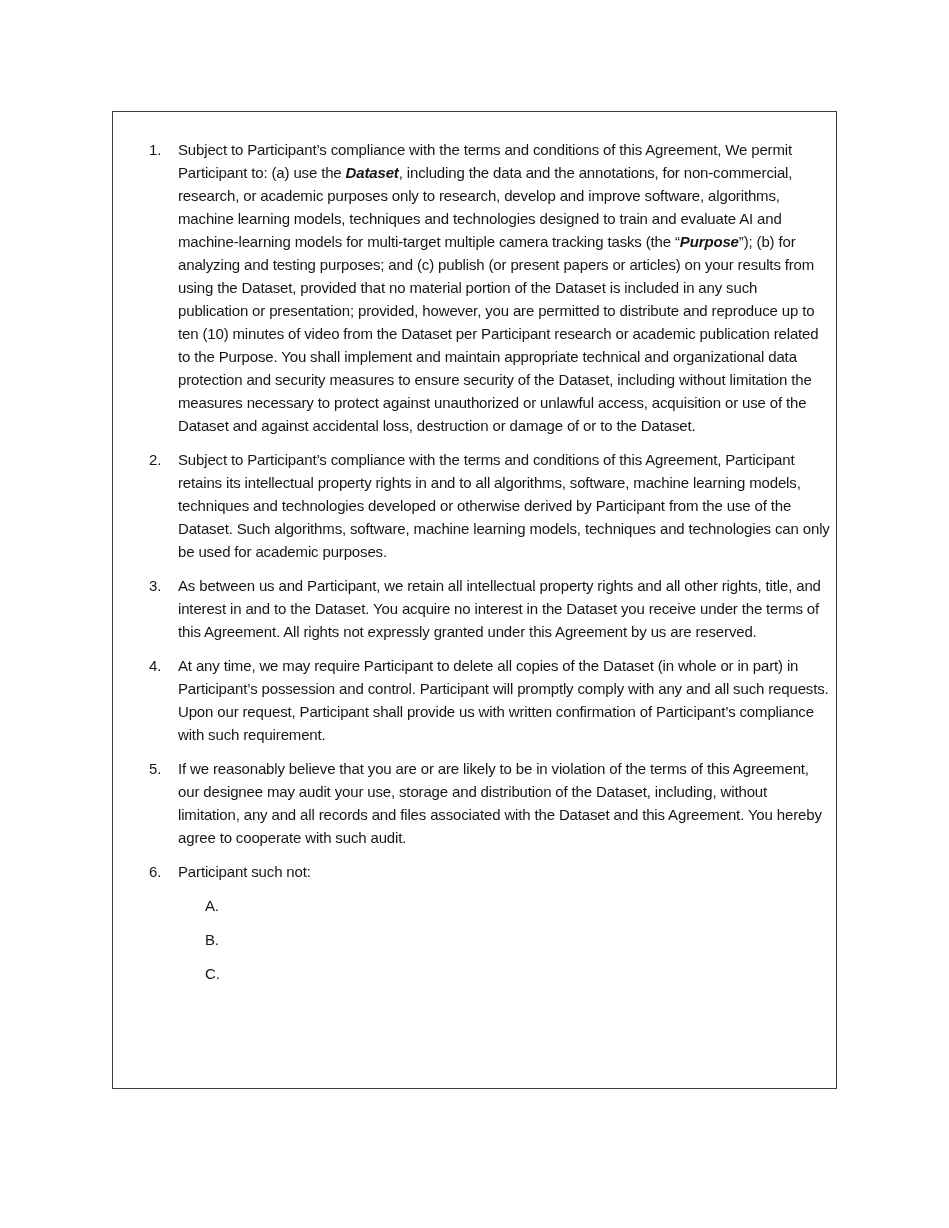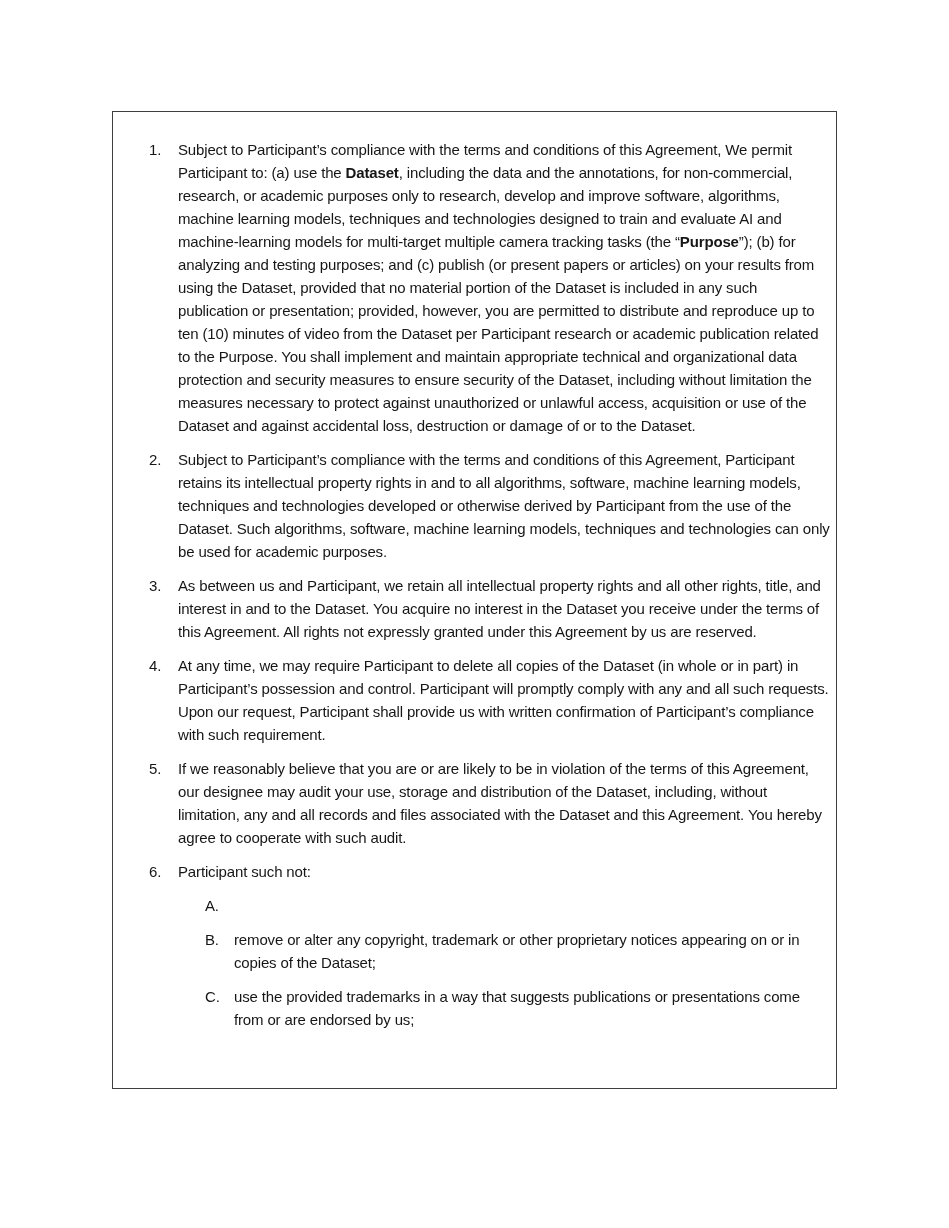--- a/index.html
+++ b/index.html
@@ -35,21 +35,21 @@
     line-height: 23px;
     letter-spacing: -0.15px;
   }
   .item.main { padding-left: 36px; }
   .item.sub  { padding-left: 92px; }
   .marker {
     flex: 0 0 29px;
     width: 29px;
   }
   .text { flex: 1; }
-  .text b { font-weight: bold; }
+  .text b { font-weight: bold; font-style: italic; }
 </style>
 </head>
 <body>
 
 <div class="doc-frame">
   <div class="doc-content">
       <div class="item main">
         <span class="marker">1.</span>
         <div class="text"><span>Subject to Participant’s compliance with the terms and conditions of this Agreement, We permit Participant to: (a) use the </span><b>Dataset</b><span>, including the data and the annotations, for non-commercial, research, or academic purposes only to research, develop and improve software, algorithms, machine learning models, techniques and technologies designed to train and evaluate AI and machine-learning models for multi-target multiple camera tracking tasks (the “</span><b>Purpose</b><span>”); (b) for analyzing and testing purposes; and (c) publish (or present papers or articles) on your results from using the Dataset, provided that no material portion of the Dataset is included in any such publication or presentation; provided, however, you are permitted to distribute and reproduce up to ten (10) minutes of video from the Dataset per Participant research or academic publication related to the Purpose. You shall implement and maintain appropriate technical and organizational data protection and security measures to ensure security of the Dataset, including without limitation the measures necessary to protect against unauthorized or unlawful access, acquisition or use of the Dataset and against accidental loss, destruction or damage of or to the Dataset.</span></div>
       </div>
@@ -71,20 +71,18 @@
       </div>
       <div class="item main">
         <span class="marker">6.</span>
         <div class="text"><span>Participant such not:</span></div>
       </div>
       <div class="item sub">
         <span class="marker">A.</span>
       </div>
       <div class="item sub">
         <span class="marker">B.</span>
-        <div class="text"><span>remove or alter any copyright, trademark or other proprietary notices appearing on or in copies of the Dataset;</span></div>
       </div>
       <div class="item sub">
         <span class="marker">C.</span>
-        <div class="text"><span>use the provided trademarks in a way that suggests publications or presentations come from or are endorsed by us;</span></div>
       </div>
     </div>
 </div>
 
 </body></html>

